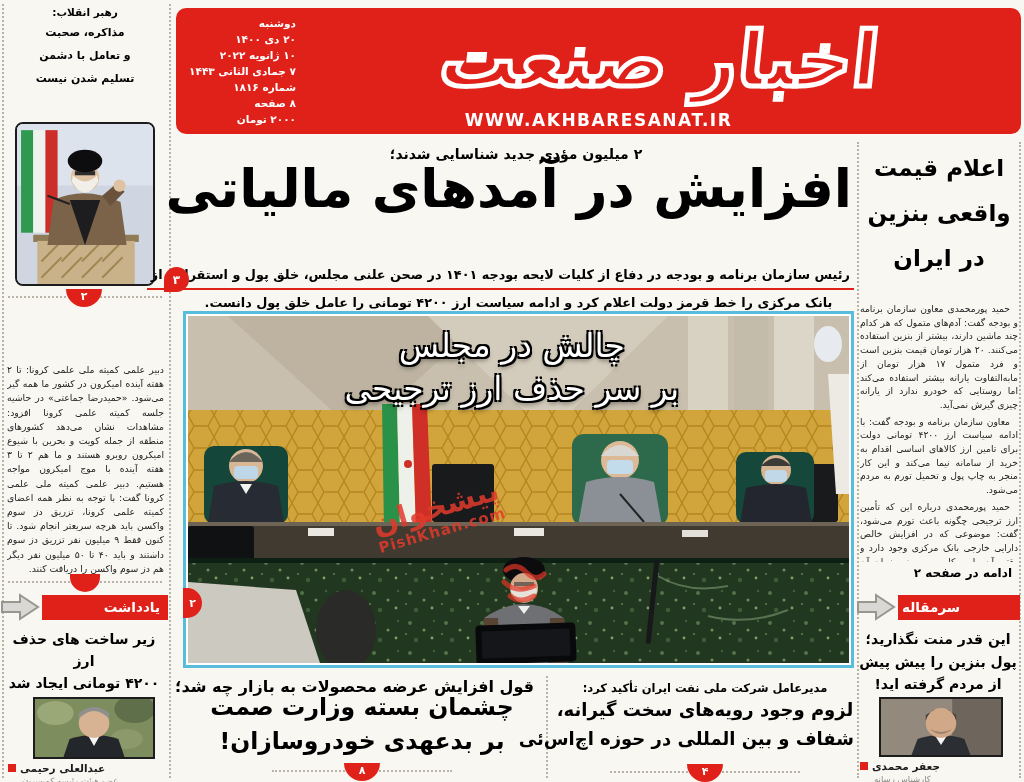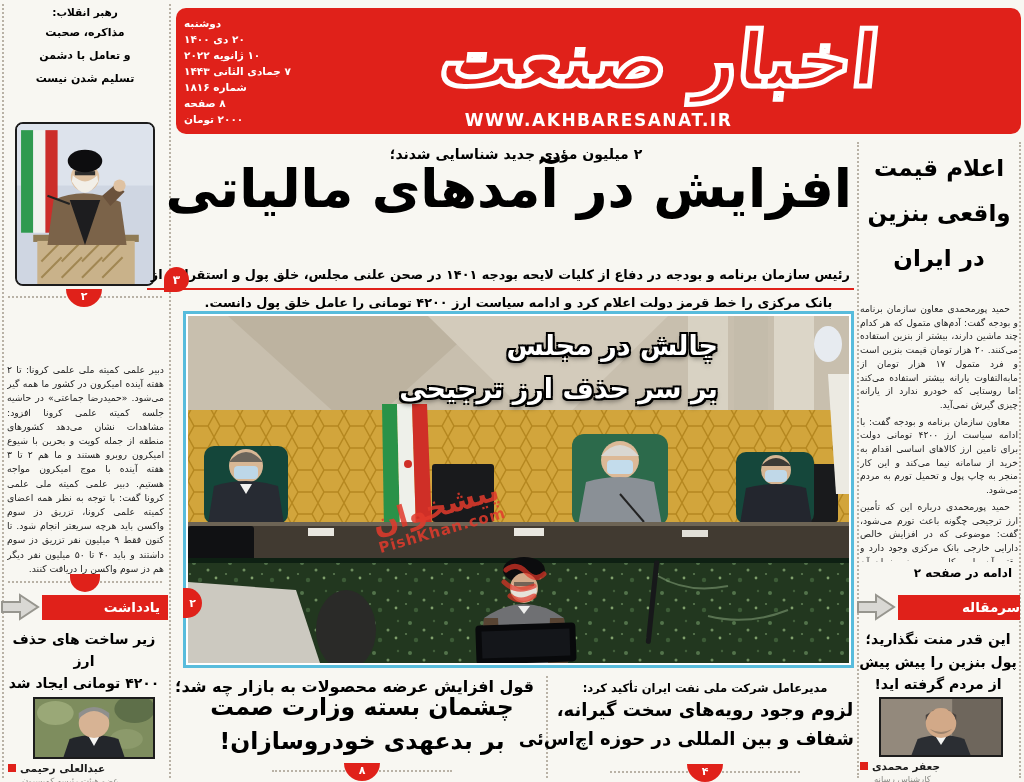--- a/index.html
+++ b/index.html
@@ -19,32 +19,32 @@
   .tabbadge{position:absolute;width:19px;height:30px;background:#e0211a;border-radius:0 15px 15px 0;
        color:#fff;display:flex;align-items:center;justify-content:center;font-weight:bold;font-size:11px;z-index:6;}
   .banner-bar{position:absolute;height:25px;background:#e0211a;color:#fff;font-size:13.5px;
        font-weight:bold;line-height:25px;}
   .sq{display:inline-block;width:8px;height:8px;background:#e0211a;margin:0 4px 0 0;vertical-align:middle;}
   .capname{font-size:10.5px;font-weight:bold;color:#1a1a1a;}
   .caprole{font-size:8.5px;color:#8a8a85;}
   
   #masthead{left:176px;top:8px;width:845px;height:126px;background:#e0211a;border-radius:10px;z-index:2;}
   #mh-dates{position:absolute;left:8px;top:7px;width:112px;color:#fff;font-size:10.5px;
-            line-height:16px;font-weight:bold;text-align:left;}
+            line-height:16px;font-weight:bold;text-align:right;}
   #mh-logo{position:absolute;left:130px;right:8px;top:0;height:102px;display:flex;align-items:center;
            justify-content:center;font-size:76px;font-weight:bold;color:#e0211a;
            -webkit-text-stroke:5px #ffffff;transform:skewX(-6deg);}
   #mh-url{position:absolute;left:0;right:0;bottom:4px;text-align:center;color:#fff;font-weight:bold;
           font-size:17px;letter-spacing:1.5px;direction:ltr;}
   
   #photo-frame{left:183px;top:311px;width:671px;height:357px;border:3px solid #58bcdc;
                background:#fff;box-sizing:border-box;padding:2px;z-index:1;}
   #photo-frame svg{display:block;width:100%;height:100%;}
-  #overlay-title{position:absolute;left:18%;width:62%;top:10px;color:#fff;font-size:27px;
-      font-weight:bold;line-height:43px;
+  #overlay-title{position:absolute;left:18%;width:62%;top:10px;color:#fff;font-size:33px;
+      font-weight:normal;line-height:43px;text-align:center;
       text-shadow:-2px -2px 0 #000,2px -2px 0 #000,-2px 2px 0 #000,2px 2px 0 #000,0 3px 5px rgba(0,0,0,.55);}
   #watermark{position:absolute;left:28%;top:50%;transform:rotate(-16deg);color:#e23a2c;opacity:.85;
       text-align:center;line-height:1.1;}
   #watermark .fa-mark{font-size:30px;font-weight:bold;}
   #watermark .en-mark{font-size:15px;font-weight:bold;direction:ltr;letter-spacing:1px;}
   .photo-box{border:2px solid #1c1c1c;overflow:hidden;background:#9aa877;}
   .just{text-align:justify;direction:rtl;color:#222;}
   .subline{display:inline-block;border-bottom:2px solid #e0211a;padding:0 4px 2px;}
 </style>
 </head>
@@ -244,21 +244,21 @@
     <div class="just" style="font-size:9.2px;line-height:13.7px;text-indent:8px;margin-bottom:3px">معاون سازمان برنامه و بودجه گفت: با ادامه سیاست ارز ۴۲۰۰ تومانی دولت برای تامین ارز کالاهای اساسی اقدام به خرید از سامانه نیما می‌کند و این کار منجر به چاپ پول و تحمیل تورم به مردم می‌شود.</div>
     <div class="just" style="font-size:9.2px;line-height:13.7px;text-indent:8px">حمید پورمحمدی درباره این که تأمین ارز ترجیحی چگونه باعث تورم می‌شود، گفت: موضوعی که در افزایش خالص دارایی خارجی بانک مرکزی وجود دارد و وقتی آن را می‌کاویم، می‌بینیم زمان آن نیست که خالص دارایی خارجی افزایش یابد. به خاطر اینکه دولت می‌خواهد سیاست ارز ۴۲۰۰ تومانی را ادامه دهد و چون ارز در دسترس ندارد. ارزهای نفتی به اندازه مخارج نیست.</div>
   </div>
   <div class="abs b" style="left:862px;top:566px;width:150px;font-size:12px;direction:rtl;text-align:right">ادامه در صفحه ۲</div>
 
   <div class="abs" style="left:856px;top:593px;width:40px;height:28px">
     <svg viewBox="0 0 40 28" width="40" height="28">
       <path d="M2,9 L20,9 L20,2 L38,14 L20,26 L20,19 L2,19 Z" fill="#d9d8d4" stroke="#97968f" stroke-width="2"></path>
     </svg>
   </div>
-  <div class="banner-bar" style="left:898px;top:595px;width:122px;text-align:right;padding-left:4px;box-sizing:border-box">سرمقاله</div>
+  <div class="banner-bar" style="left:898px;top:595px;width:122px;text-align:left;padding-left:4px;box-sizing:border-box">سرمقاله</div>
 
   <div class="abs c b" style="left:858px;top:628px;width:160px;font-size:14px;line-height:22.5px">
     <span style="display:block">این قدر منت نگذارید؛</span>
     <span style="display:block">پول بنزین را پیش پیش</span>
     <span style="display:block">از مردم گرفته اید!</span>
   </div>
 
   <div class="abs photo-box" style="left:879px;top:697px;width:120px;height:56px;background:#93897c">
     <svg viewBox="0 0 118 56" preserveAspectRatio="none" width="100%" height="100%">
       <rect width="118" height="56" fill="#93897c"></rect>

